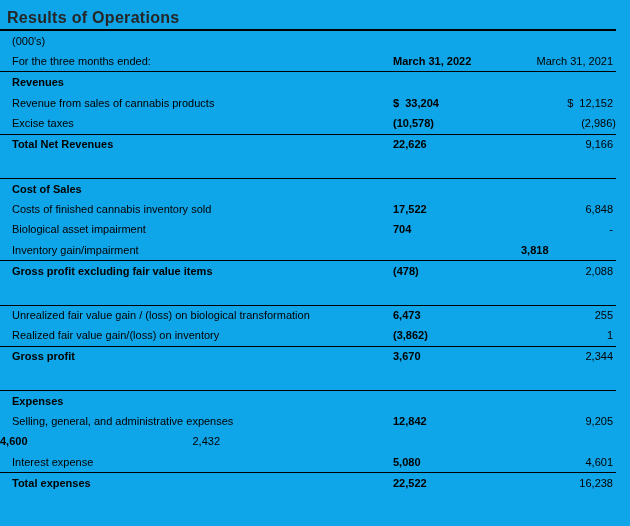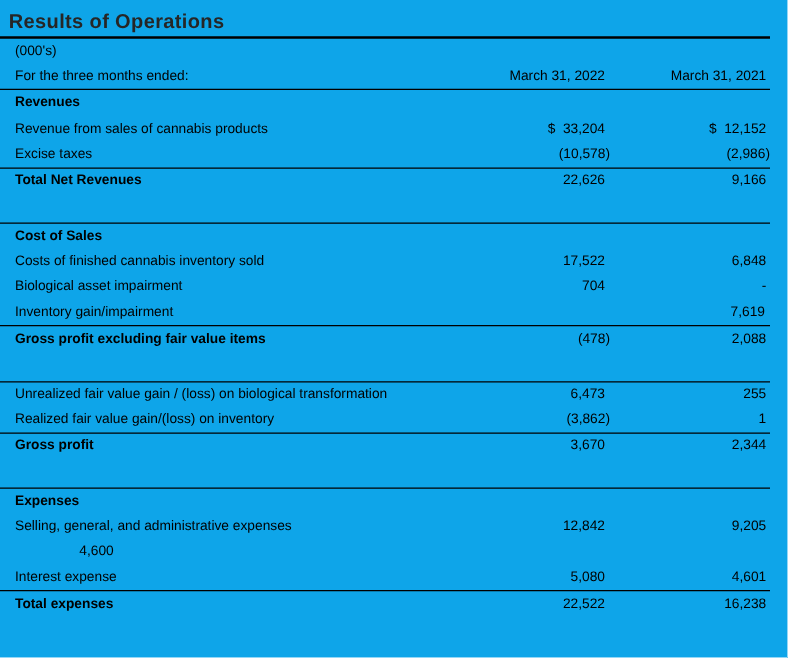--- a/index.html
+++ b/index.html
@@ -37,22 +37,21 @@
   .trow.bold .lbl { font-weight: 700; }
   .period-row { border-bottom: 1px solid #000000; }
   .lbl {
     flex: 1 1 auto;
     padding-left: 12px;
     white-space: nowrap;
     overflow: hidden;
   }
   .v22 {
     flex: 0 0 95px;
-    text-align: right;
-    font-weight: 400;
+    font-weight: 700;
     padding-right: 4px;
     white-space: pre;
   }
   .v21 {
     flex: 0 0 128px;
     text-align: right;
     padding-right: 3px;
     white-space: pre;
   }
   .v22.neg, .v21.neg { padding-right: 0; }
@@ -108,21 +107,21 @@
           <span class="v22">17,522</span>
           <span class="v21">6,848</span>
         </div>
         <div class="trow">
           <span class="lbl">Biological asset impairment</span>
           <span class="v22">704</span>
           <span class="v21">-</span>
         </div>
         <div class="trow">
           <span class="lbl">Inventory gain/impairment</span>
-          <span class="v22">7,619</span>
+          <span class="v22">3,818</span>
         </div>
         <div class="trow rule bold">
           <span class="lbl">Gross profit excluding fair value items</span>
           <span class="v22 neg">(478)</span>
           <span class="v21">2,088</span>
         </div>
         <div class="spacer"></div>
         <div class="trow rule">
           <span class="lbl">Unrealized fair value gain / (loss) on biological transformation</span>
           <span class="v22">6,473</span>
@@ -144,20 +143,21 @@
           <span class="v22"></span>
           <span class="v21"></span>
         </div>
         <div class="trow">
           <span class="lbl">Selling, general, and administrative expenses</span>
           <span class="v22">12,842</span>
           <span class="v21">9,205</span>
         </div>
         <div class="trow">
           <span class="v22">4,600</span>
+          <span class="v21">2,432</span>
         </div>
         <div class="trow">
           <span class="lbl">Interest expense</span>
           <span class="v22">5,080</span>
           <span class="v21">4,601</span>
         </div>
         <div class="trow rule bold">
           <span class="lbl">Total expenses</span>
           <span class="v22">22,522</span>
           <span class="v21">16,238</span>

